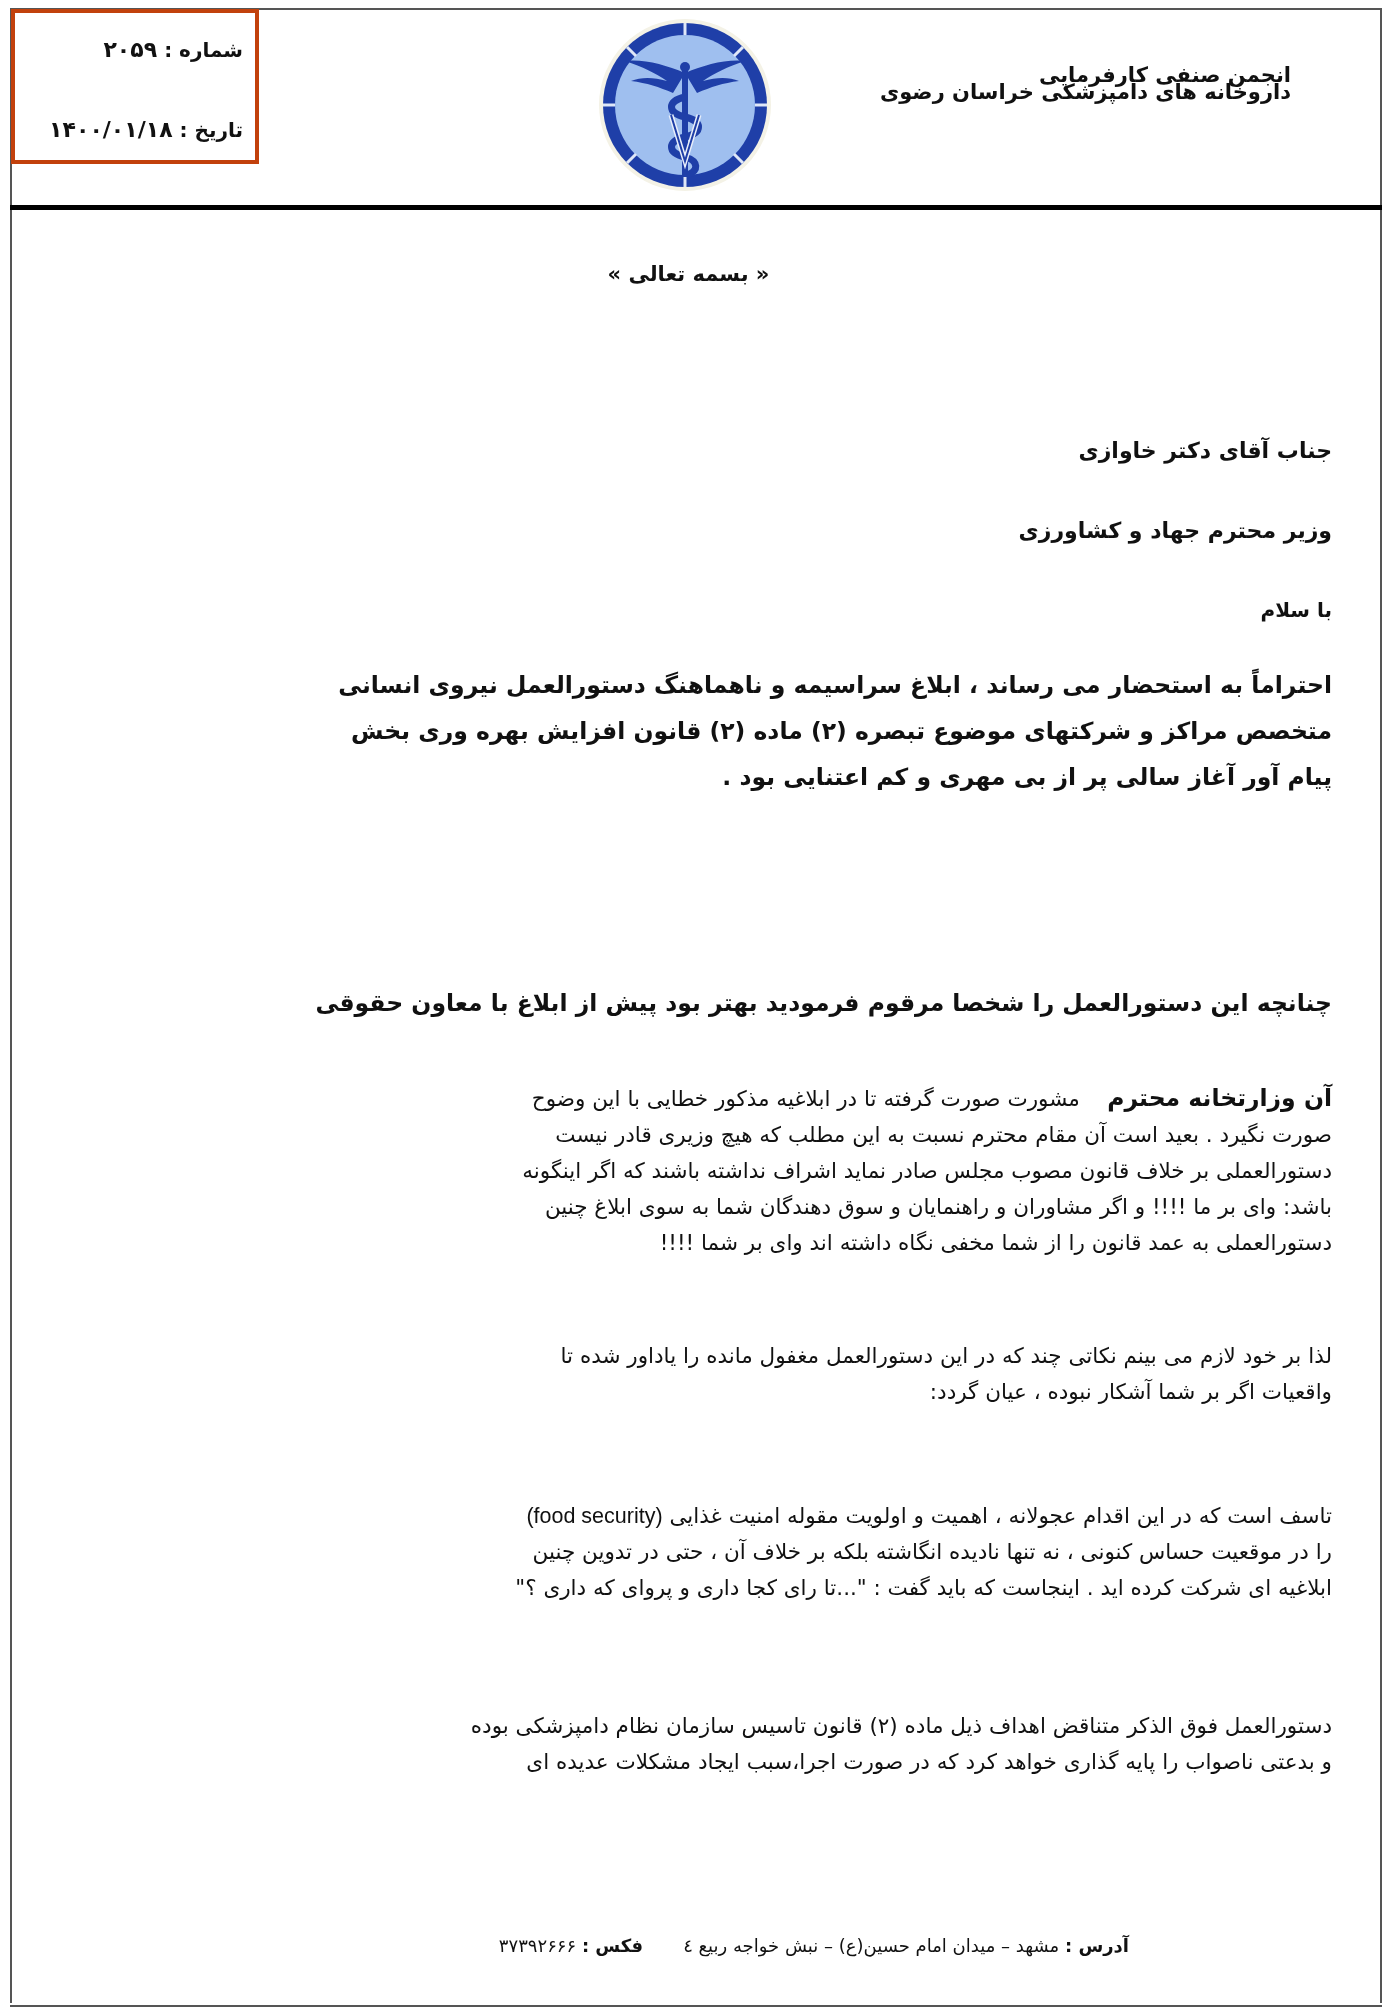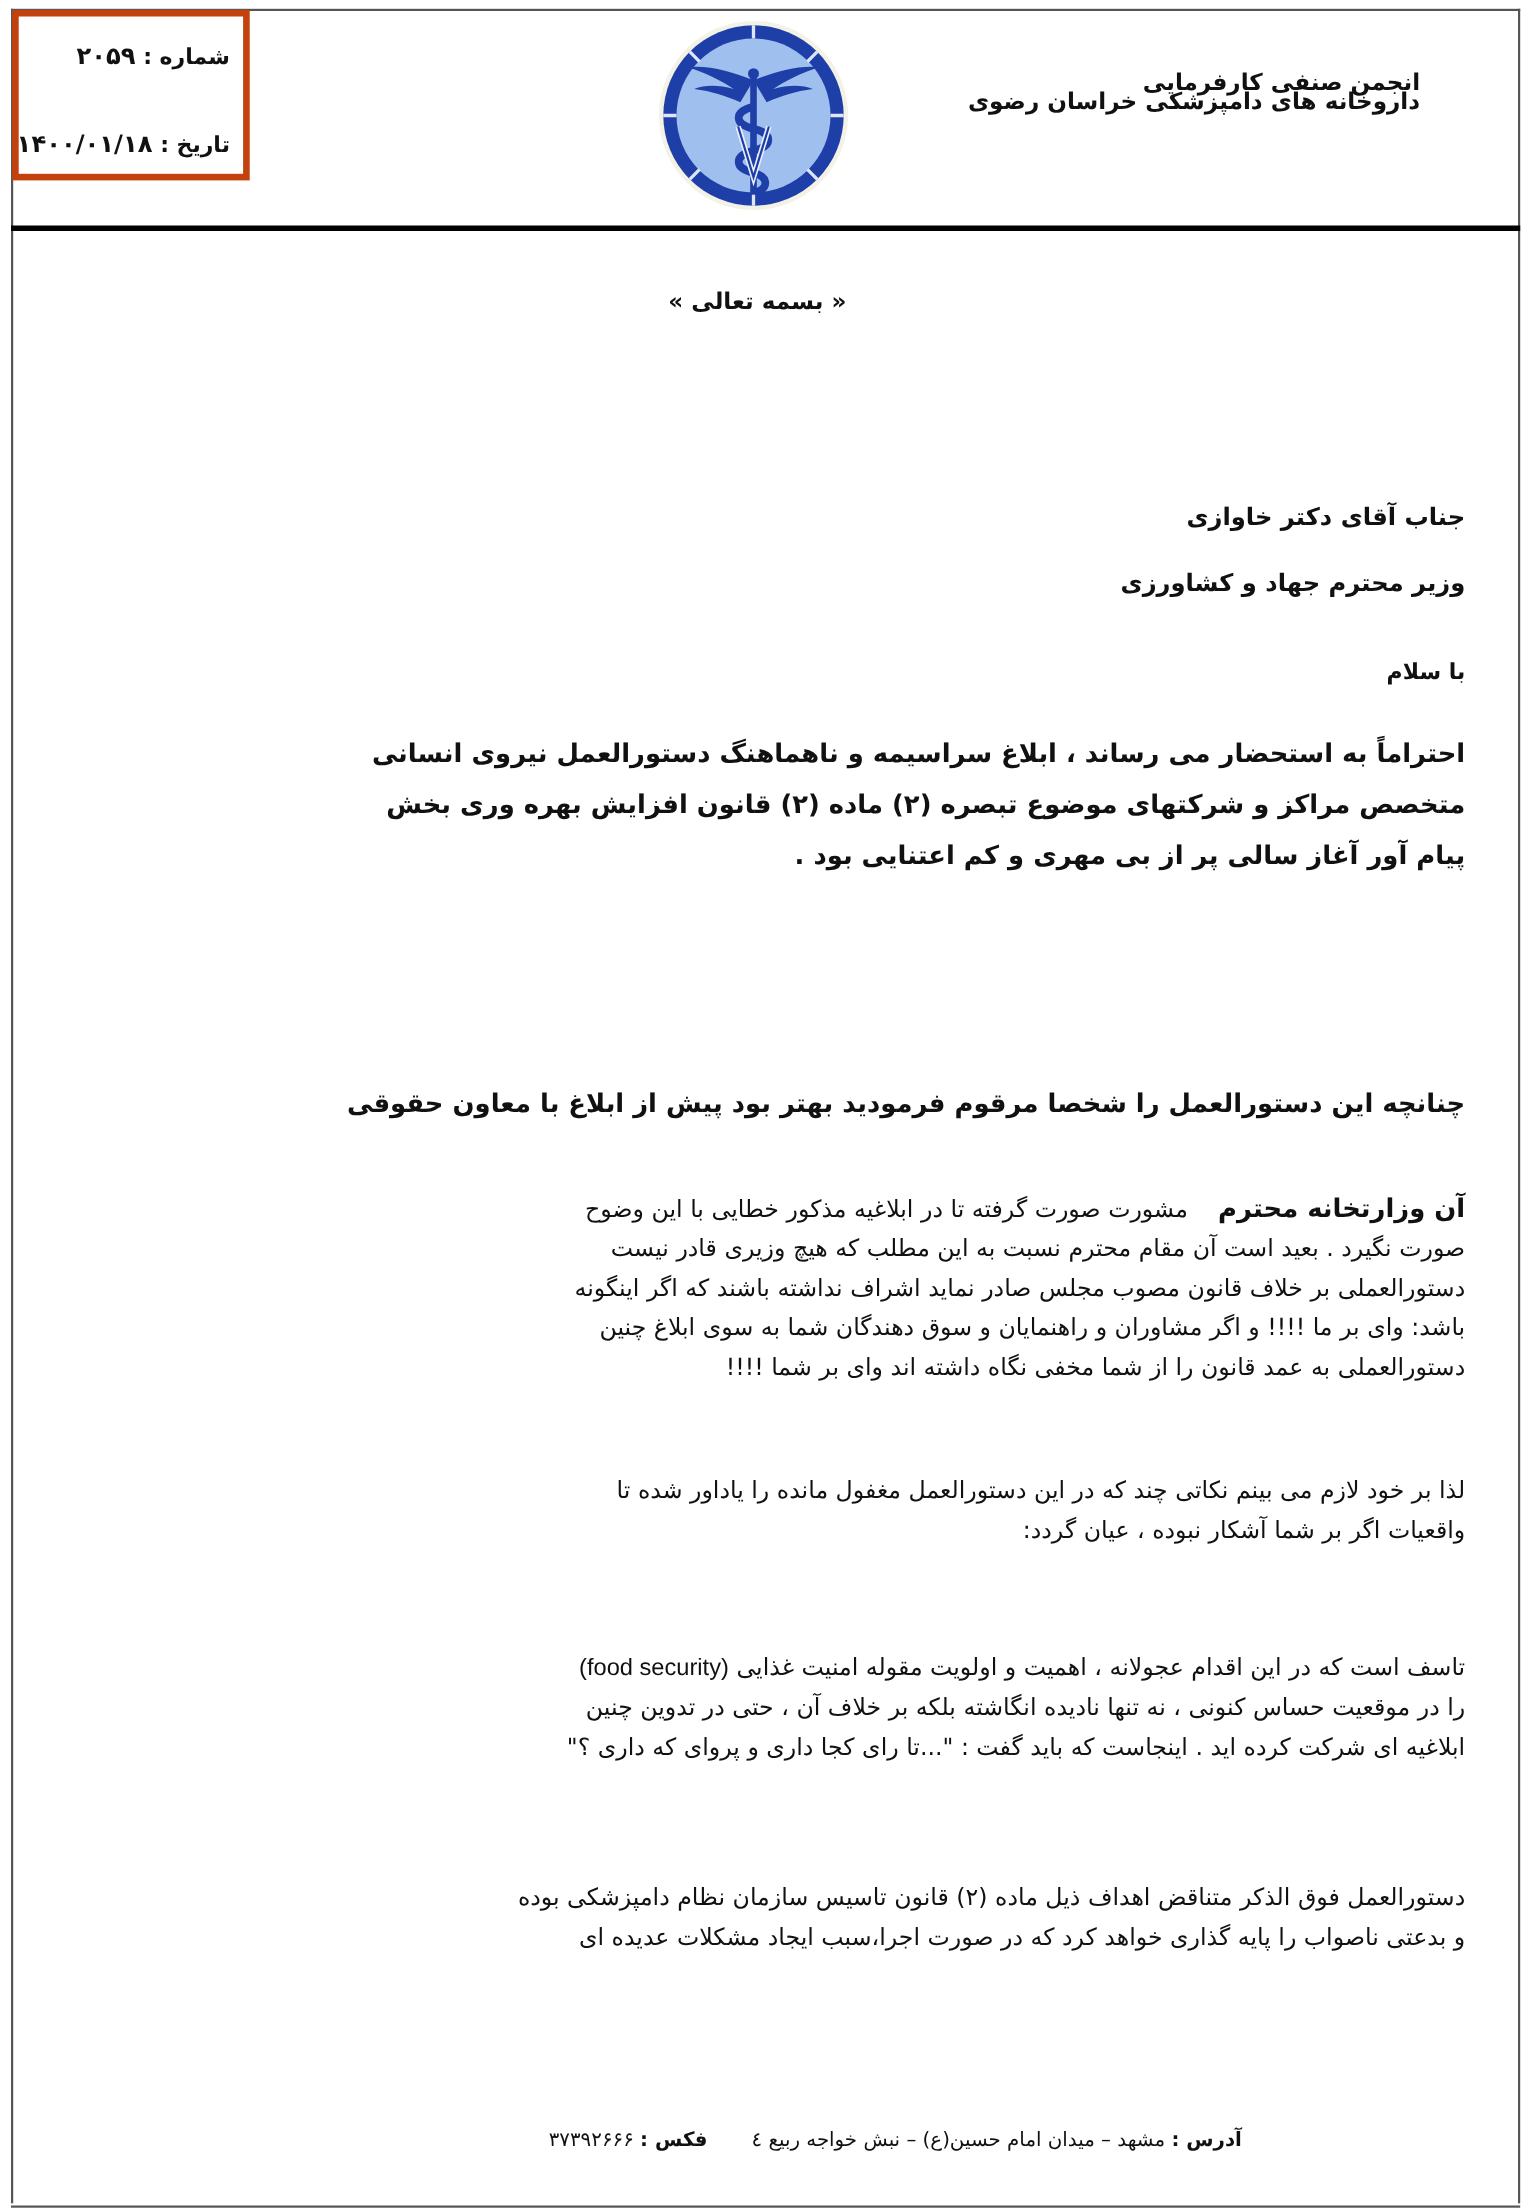--- a/index.html
+++ b/index.html
@@ -1,32 +1,32 @@
 <!DOCTYPE html>
 <html><head>
 <meta charset="utf-8">
 <style>
   html, body { margin: 0; padding: 0; background: #ffffff; }
   body { width: 1391px; height: 2011px; position: relative; overflow: hidden; font-family: "DejaVu Sans", sans-serif; color: #111; }
   .page-frame { position: absolute; left: 10px; top: 8px; width: 1372px; height: 1995px; border: 2px solid #555; border-bottom: none; box-sizing: border-box; }
   .bottom-line { position: absolute; left: 10px; top: 2005px; width: 1372px; height: 2px; background: #555; }
-  .meta-box { position: absolute; left: 11px; top: 9px; width: 216px; height: 155px; border: 6px solid #c2410c; box-sizing: border-box; direction: rtl; }
+  .meta-box { position: absolute; left: 11px; top: 9px; width: 248px; height: 155px; border: 4px solid #c2410c; box-sizing: border-box; direction: rtl; }
   .meta-row { position: absolute; right: 12px; font-weight: bold; font-size: 20px; white-space: nowrap; }
   .meta-row .val { font-size: 22px; }
   .meta-number { top: 24px; }
   .meta-date { top: 104px; }
   .org { position: absolute; right: 100px; direction: rtl; text-align: right; font-weight: bold; font-size: 21px; }
   .org-line1 { top: 22px; margin-top: 41px; }
   .org-line2 { top: 80px; }
   .logo { position: absolute; left: 595px; top: 15px; width: 180px; height: 180px; }
   .header-rule { position: absolute; left: 10px; top: 205px; width: 1372px; height: 5px; background: #000; }
   .content { position: absolute; left: 62px; width: 1270px; direction: rtl; text-align: right; }
   .bismillah { position: absolute; top: 262px; left: 0; width: 1377px; text-align: center; font-weight: bold; font-size: 21px; direction: rtl; }
   .addr { font-weight: bold; font-size: 22px; }
-  .addr1 { top: 438px; margin-top: 20px; }
+  .addr1 { top: 438px; }
   .addr2 { top: 518px; }
   .greet { top: 598px; font-weight: bold; font-size: 20px; padding-right: 8px; }
   .p-bold { font-weight: bold; font-size: 23.5px; line-height: 46px; text-align: justify; text-align-last: right; }
   .p1 { top: 662px; }
   .p2 { top: 980px; }
   .p-norm { font-size: 21.5px; line-height: 36px; text-align: justify; text-align-last: right; }
   .p2b { top: 1080px; }
   .p3 { top: 1338px; }
   .p4 { top: 1498px; }
   .p5 { top: 1708px; }

